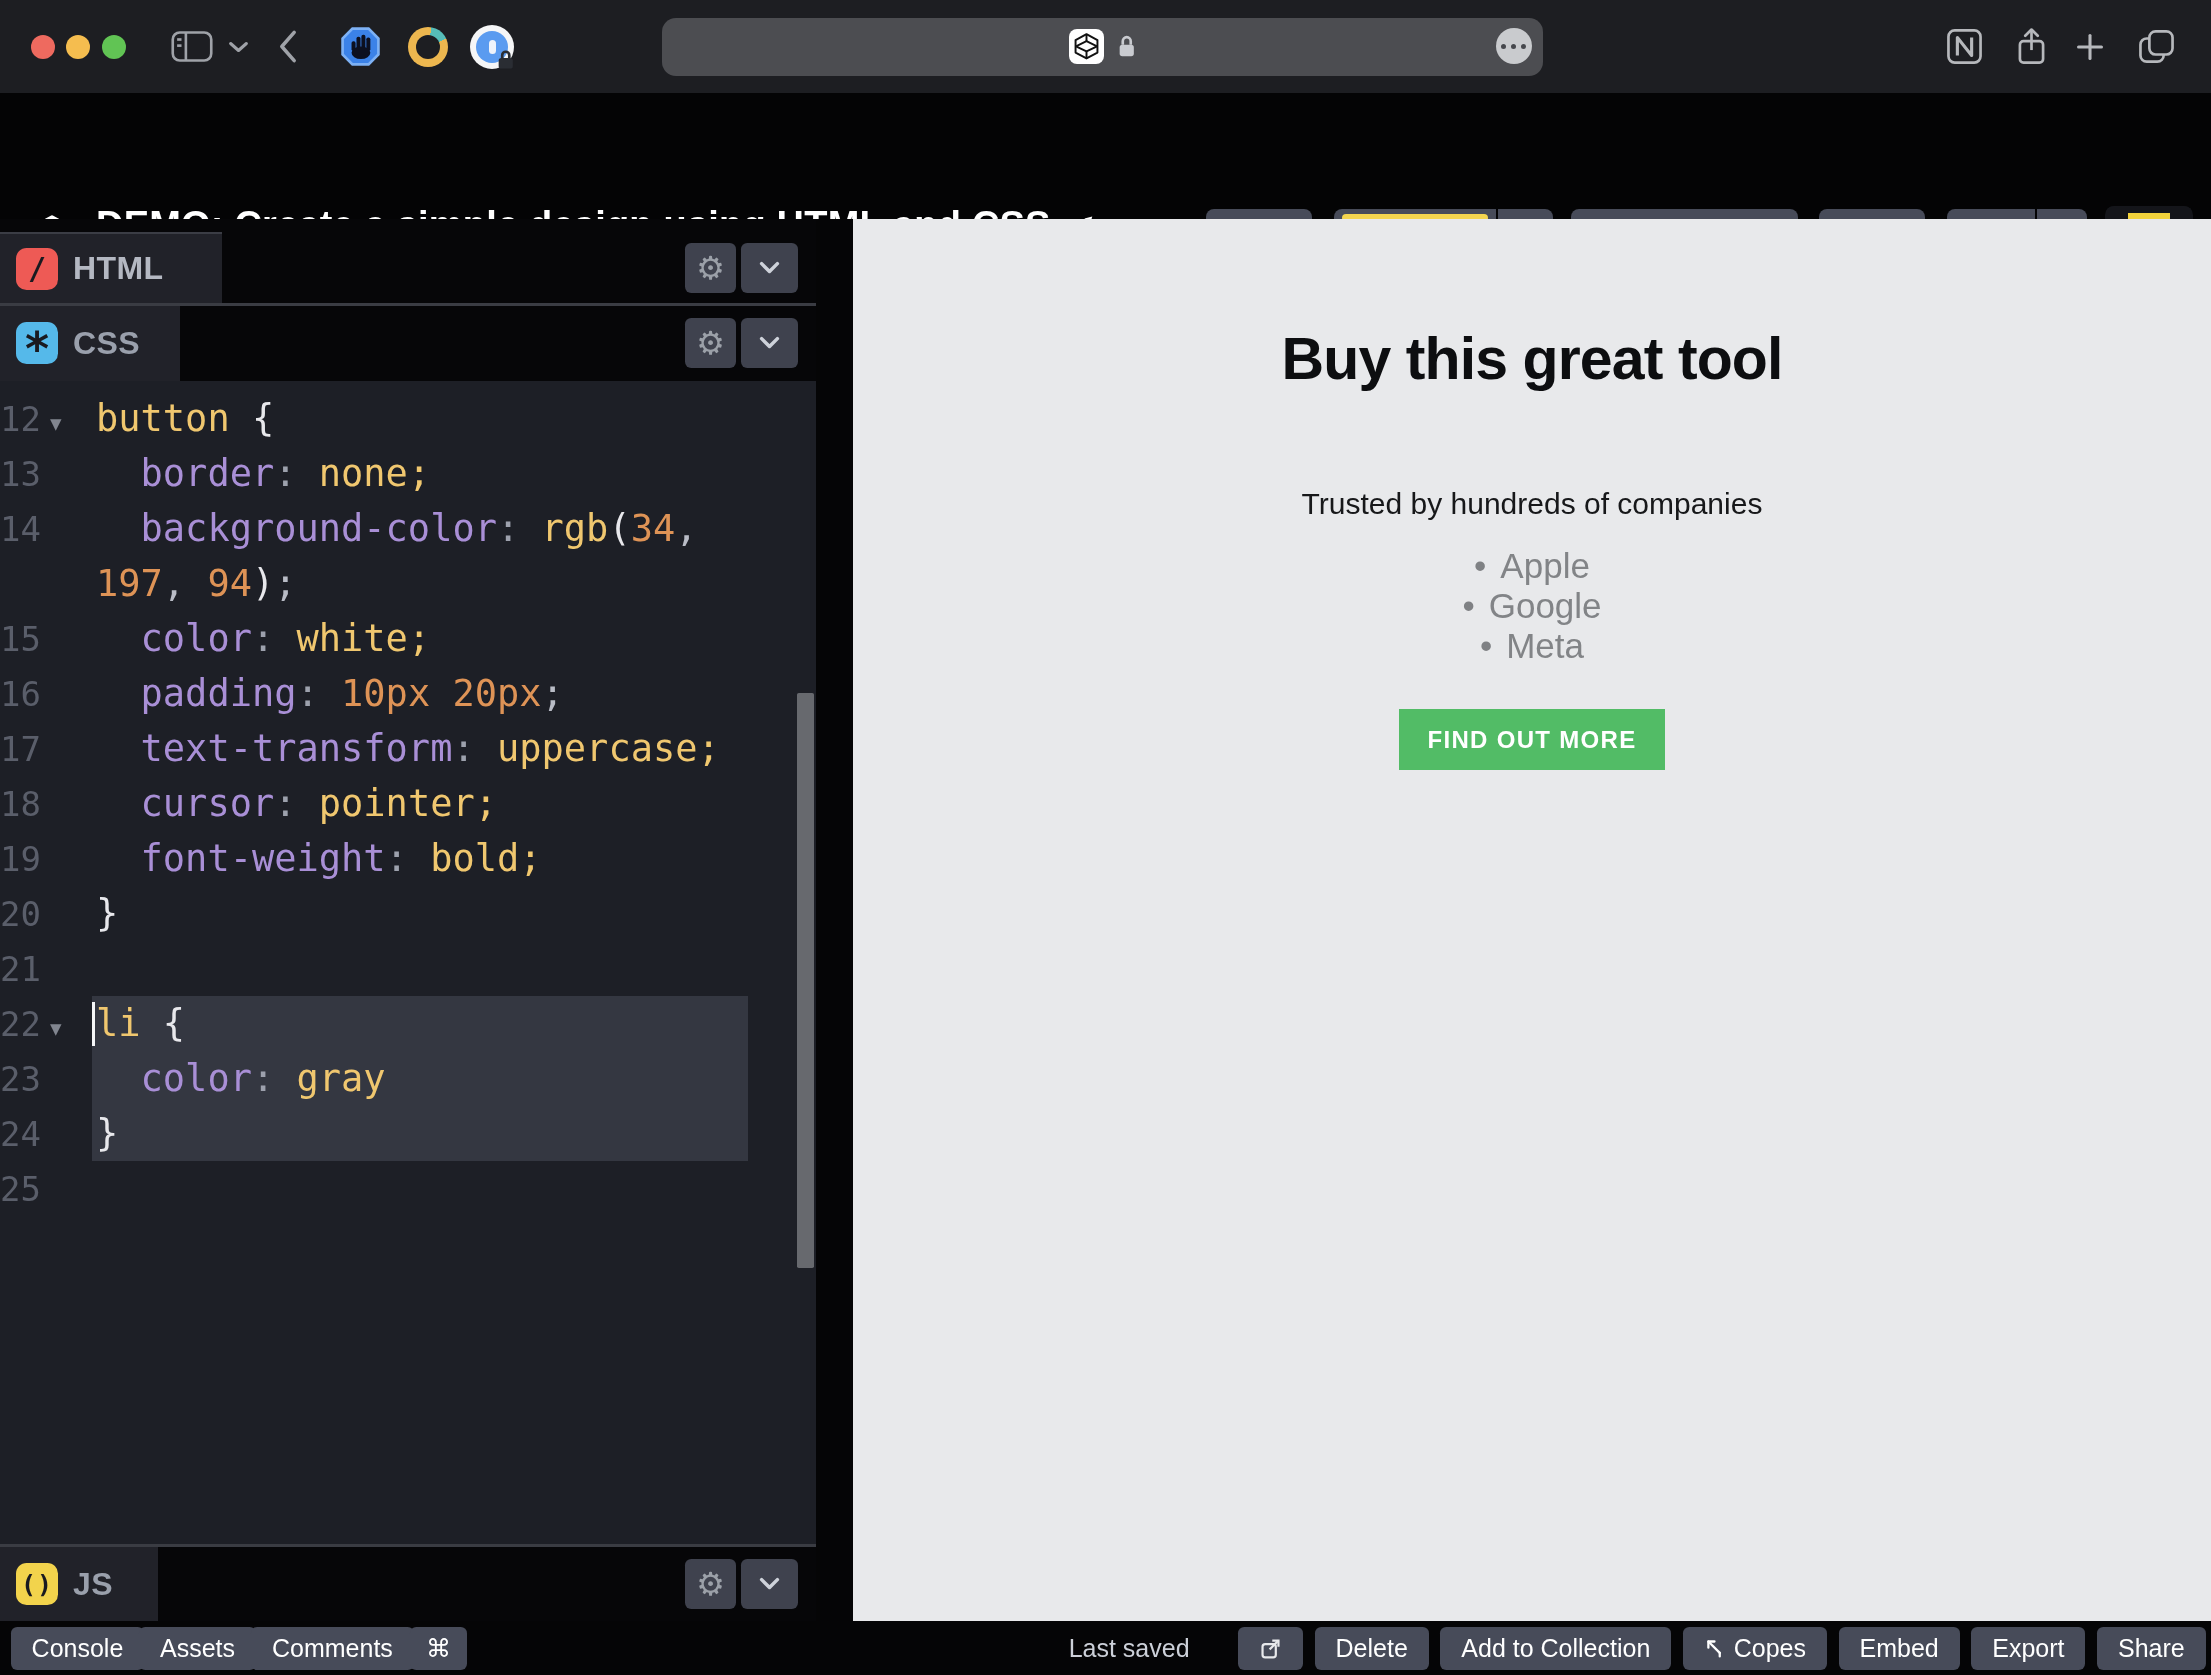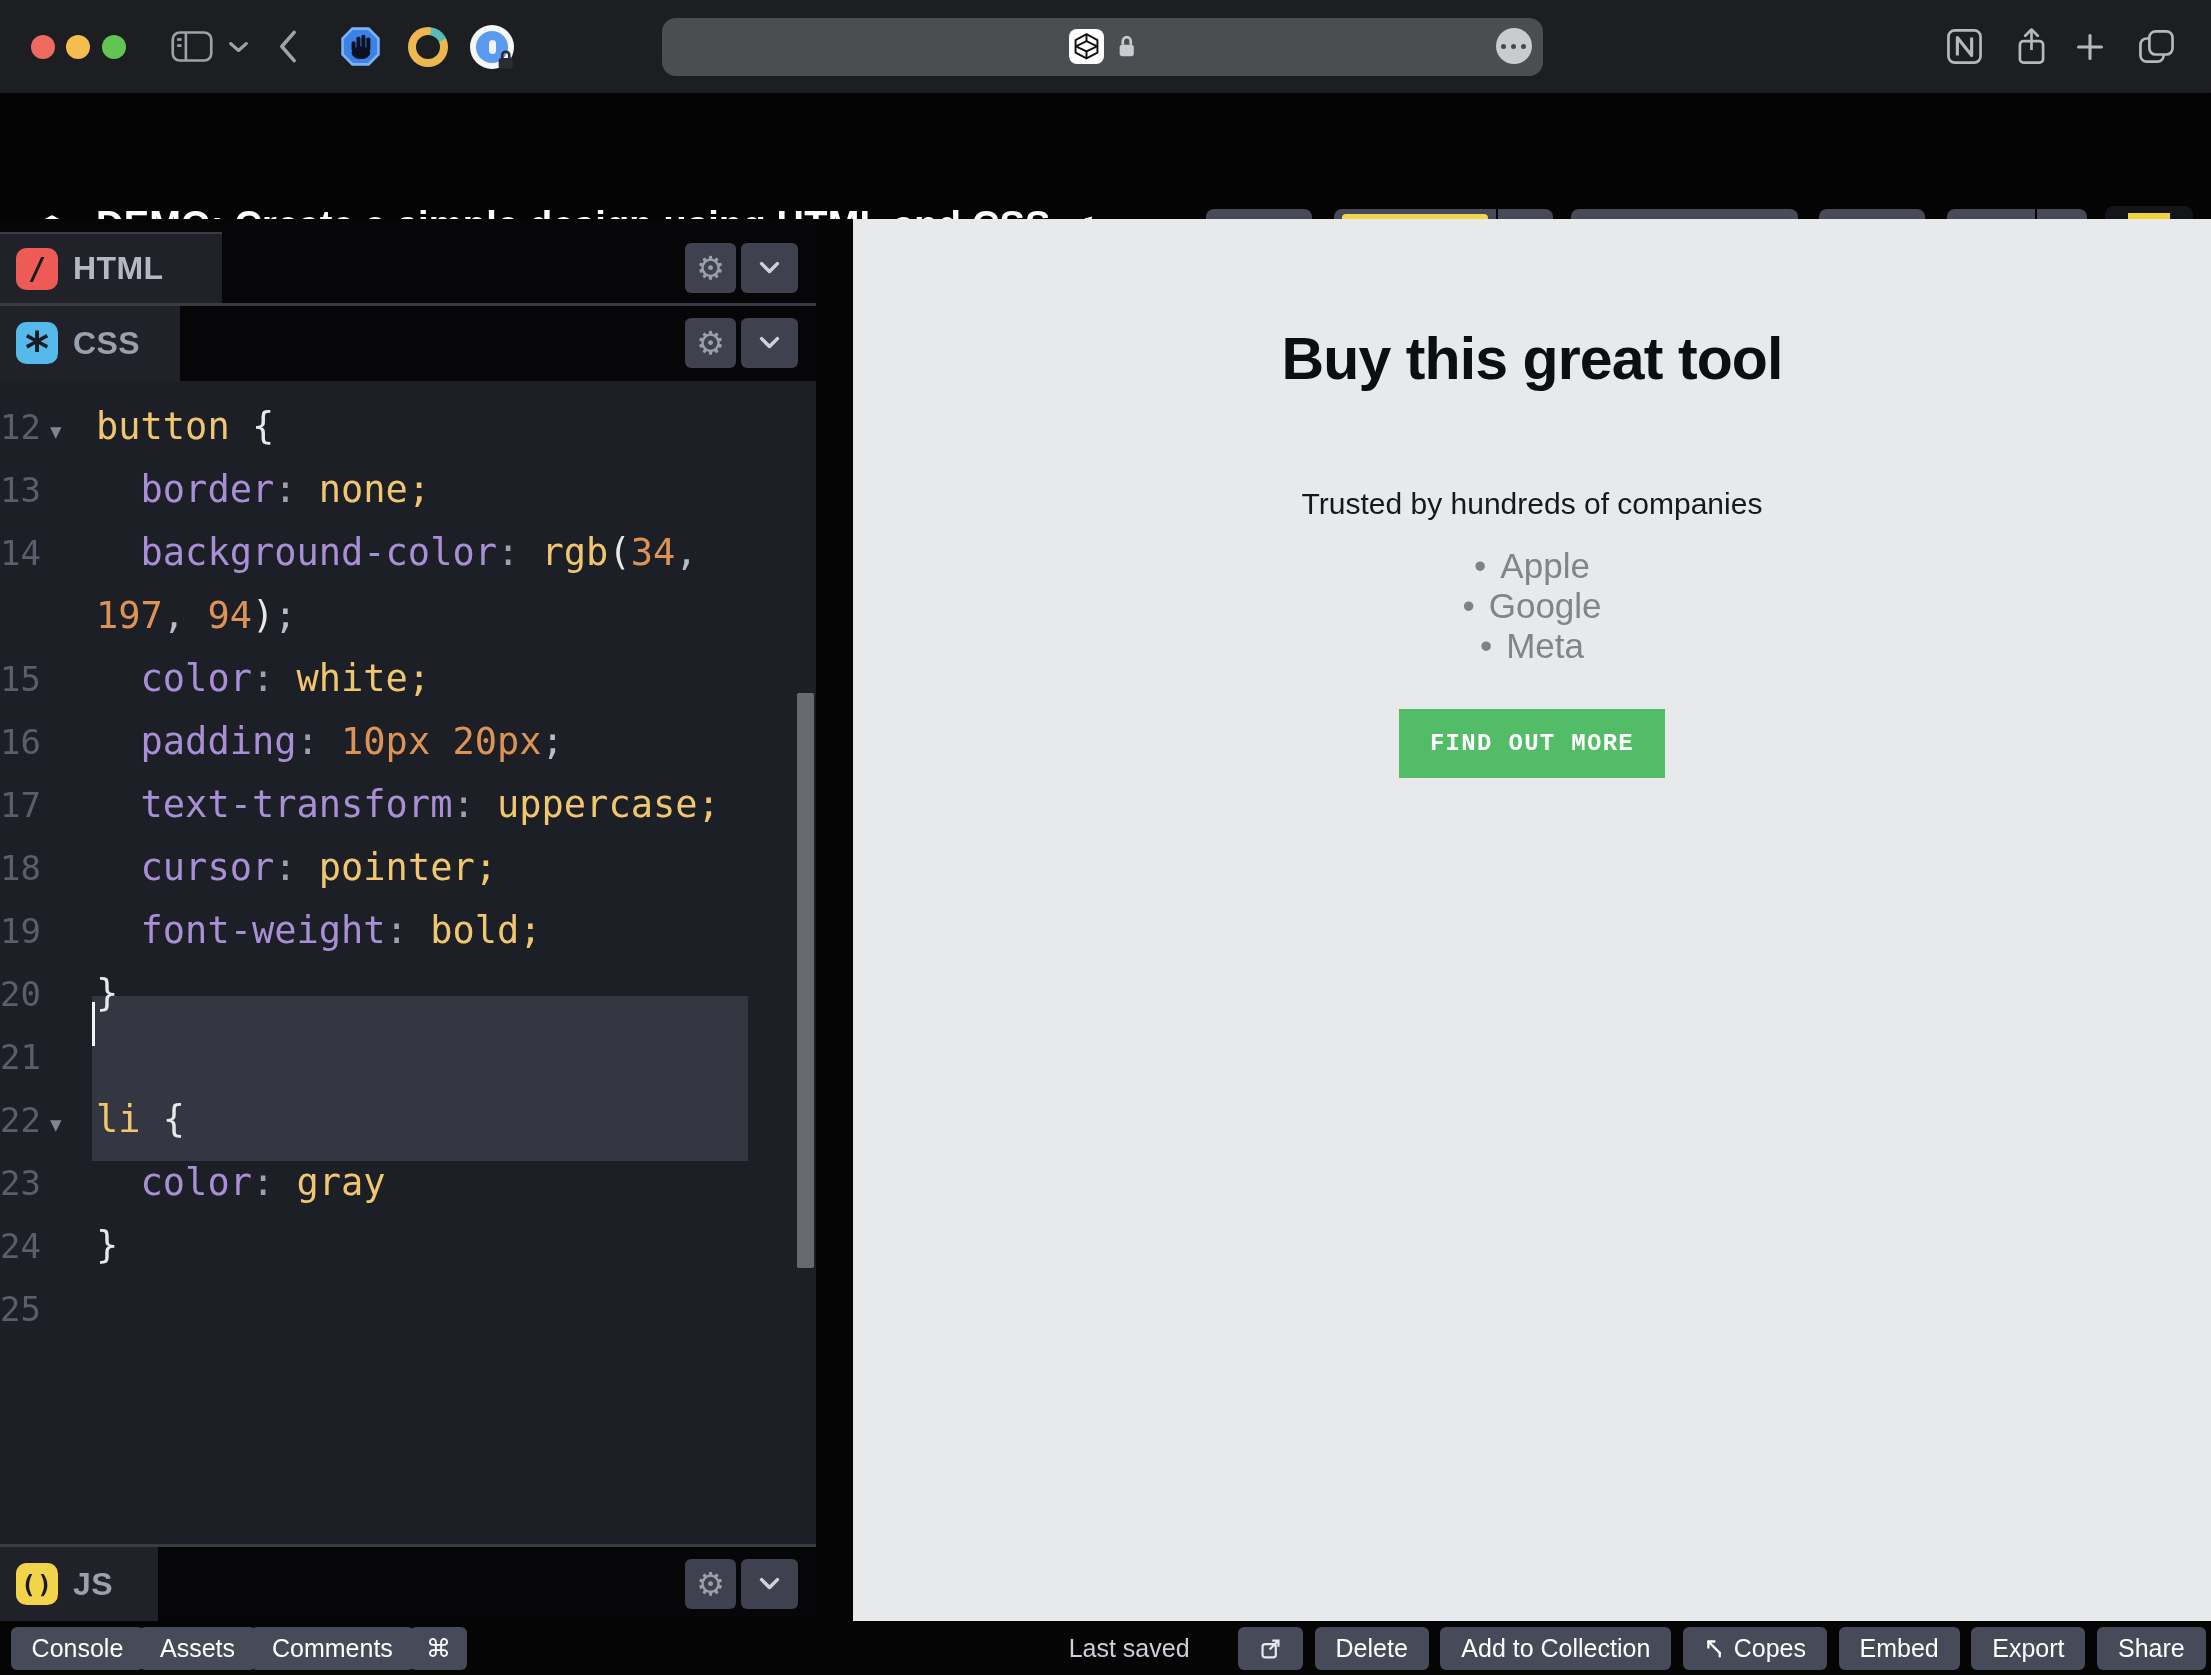--- a/index.html
+++ b/index.html
@@ -65,41 +65,41 @@
   .mini-chev{right:17.7px;width:57px;}
   #row-html .mini-btn{top:24px;}
   #row-css .mini-btn{top:12.4px;}
   #row-js .mini-btn{top:11.5px;}
   .mini-gear span{color:#9ba0a8;font-size:32px;line-height:1;}
   .hdiv{height:2.7px;background:#3a3c43;}
 
   
   #code-area{flex:1;position:relative;background:#1d1f26;padding-top:10.6px;
              font-family:"DejaVu Sans Mono",monospace;font-size:37px;}
-  .cline{position:relative;z-index:1;height:55px;line-height:55px;white-space:pre;margin-top:8px;}
+  .cline{position:relative;z-index:1;height:55px;line-height:55px;white-space:pre;}
   .cline .ln{display:inline-block;width:41px;text-align:right;color:#5a5e6a;font-size:34px;}
   .cline .fold{display:inline-block;width:55px;padding-left:8.9px;box-sizing:border-box;
                color:#81858f;font-size:23px;font-family:"DejaVu Sans",sans-serif;}
   .tk-sel{color:#f0c76f;} .tk-val{color:#f0c76f;}
   .tk-prop{color:#a98fd6;} .tk-num{color:#de9356;}
   .tk-brace{color:#e8e8ec;} .tk-punc{color:#b9bcc6;} .tk-colon{color:#9da1ad;} .tk-plain{color:#d8d9de;}
   #sel-rect{position:absolute;left:92px;top:615px;width:656px;height:165px;background:#343741;z-index:0;}
   #caret{position:absolute;left:92px;top:621px;width:2.7px;height:44px;background:#f5f6f8;z-index:2;}
   #code-scrollbar{position:absolute;right:1.8px;top:312px;width:17.7px;height:575px;background:#67696e;border-radius:1.8px;}
 
   
   #pane-gutter{position:absolute;left:816px;top:219px;width:37px;bottom:55px;background:#050506;}
   #preview{position:absolute;left:853px;top:219px;right:0;bottom:55px;text-align:center;overflow:hidden;}
   #pv-heading{margin:106px 0 0;font-size:59px;font-weight:bold;letter-spacing:-0.9px;color:#0d0e10;}
   #pv-sub{margin:94px 0 0;font-size:30px;color:#17181a;}
   #pv-list{list-style:none;margin:25px 0 0;padding:0;}
   #pv-list li{font-size:35px;line-height:40px;color:#828487;}
   #pv-list .bullet{margin-right:14px;color:#7f8184;}
-  #pv-btn{margin-top:43px;width:266px;height:69px;border:none;color:#fff;font-weight:bold;
-          font-size:24px;letter-spacing:1.3px;font-family:Liberation Mono, monospace;cursor:pointer;}
+  #pv-btn{margin-top:43px;width:266px;height:61px;border:none;color:#fff;font-weight:bold;
+          font-size:24px;letter-spacing:1.3px;font-family:Liberation Sans, sans-serif;cursor:pointer;}
 
   
   #footer{position:absolute;left:0;bottom:0;width:100%;height:55px;background:#050506;}
   .f-btn{position:absolute;top:6.2px;height:43px;background:#474b59;border-radius:6.2px;color:#fff;
          font-size:25px;display:flex;align-items:center;padding:0 21px;cursor:pointer;gap:8.9px;}
   #f-console{left:10.6px;} #f-assets{left:139px;} #f-comments{left:251px;}
   #f-cmd{left:410px;padding:0 16px;font-family:"DejaVu Sans",sans-serif;}
   #f-right{position:absolute;right:5.3px;top:6.2px;height:43px;display:flex;gap:11.5px;align-items:center;}
   #f-right .f-btn{position:static;}
   #last-saved{color:#ccd0d8;font-size:25px;margin-right:37px;}

